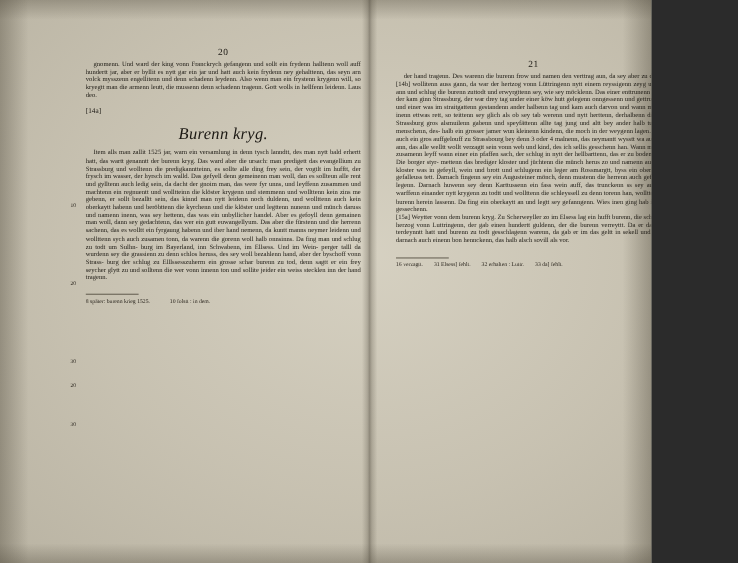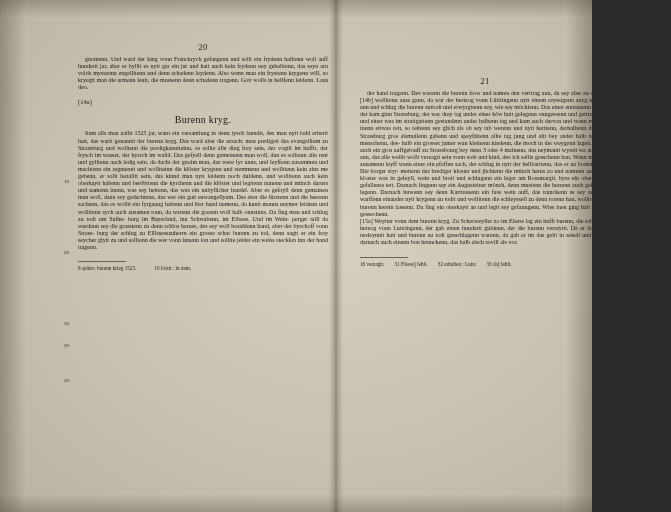--- a/index.html
+++ b/index.html
@@ -65,40 +65,41 @@
   .col.left  { left: 78px; }
   .col.right { left: 360px; }
 
   .folio {
     text-align: center;
     font-size: 8.5px;
     letter-spacing: 0.5px;
     margin-bottom: 4px;
   }
   .col.left  .folio { margin-top: 42px; }
-  .col.right .folio { margin-top: 76px; }
+  .col.right .folio { margin-top: 53px; }
 
   .para {
     position: relative;
     font-size: 6.0px;
     line-height: 7.1px;
     text-align: justify;
     text-justify: inter-word;
     hyphens: manual;
     margin: 0 0 0 0;
     color: #1d1a14;
   }
 
   .indent { text-indent: 7px; }
 
   .heading {
     text-align: center;
-    font-size: 10px;
+    font-size: 15px;
     margin: 9px 0 5px 0;
     letter-spacing: 0.3px;
+    font-style: italic;
   }
 
   .marginal {
     position: absolute;
     left: -14px;
     font-size: 5px;
     color: #241f18;
   }
   .marginal.r { left: auto; right: -14px; }
 

